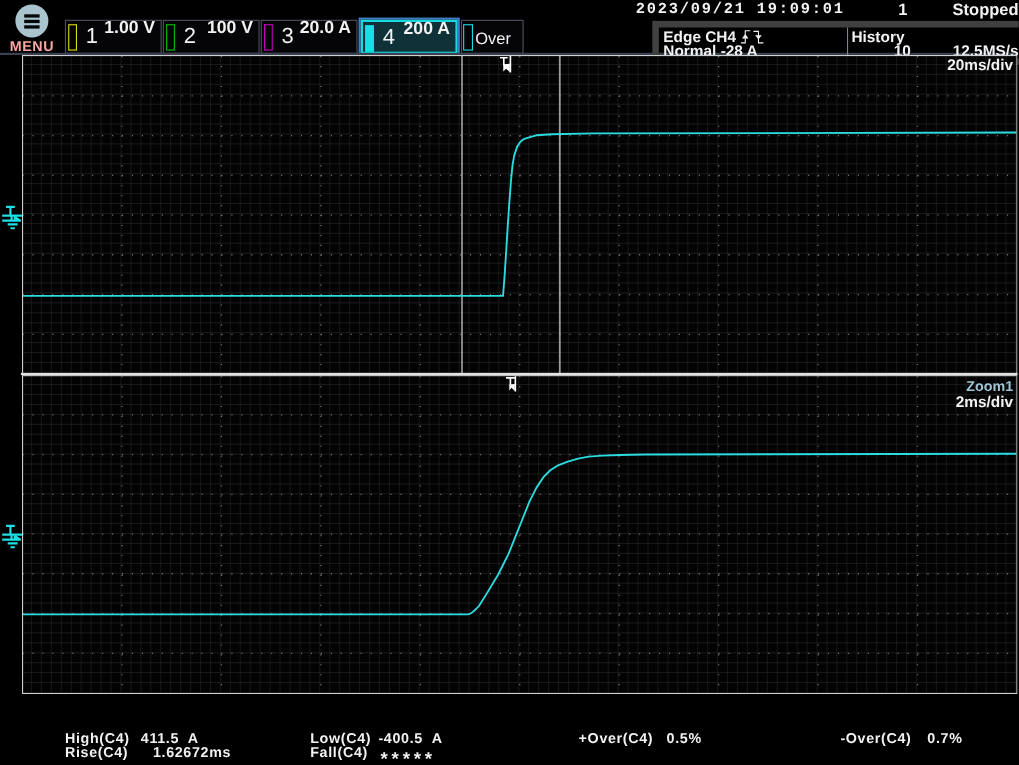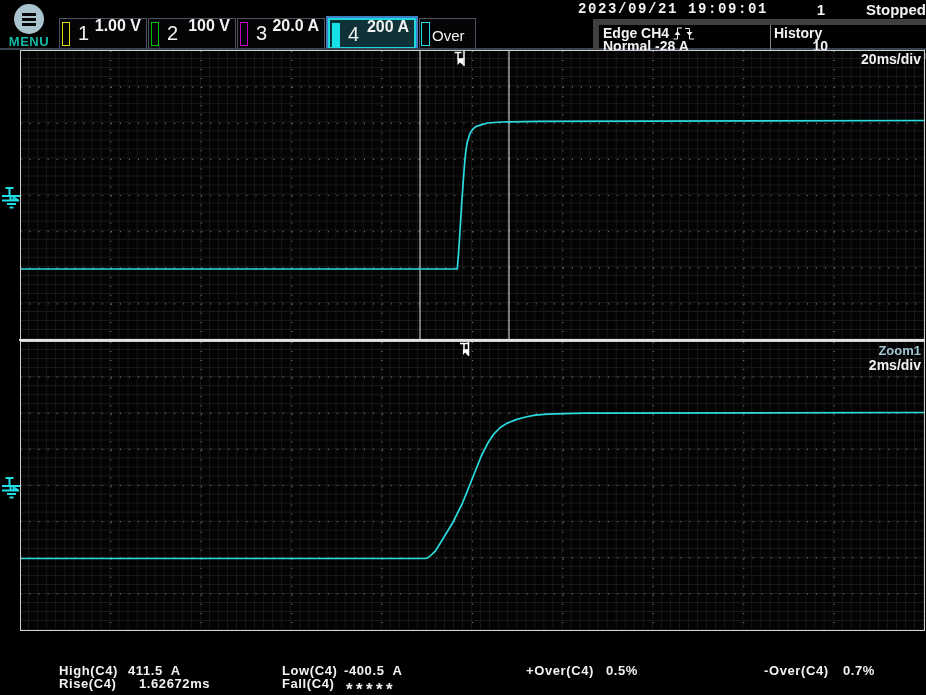--- a/index.html
+++ b/index.html
@@ -3,21 +3,21 @@
 <meta charset="utf-8">
 <style>
   html,body{margin:0;padding:0;background:#000;}
   body{width:926px;height:695px;position:relative;overflow:hidden;
        font-family:"Liberation Sans",sans-serif;color:#f2f2f2;}
   .abs{position:absolute;}
   .b{font-weight:bold;}
   
   #menucirc{left:14px;top:4px;width:30px;height:30px;border-radius:50%;background:#aac4cd;}
   #menucirc i{position:absolute;left:8px;width:14px;height:3px;background:#07070a;}
-  #menutxt{left:6px;top:34px;width:46px;text-align:center;font-size:13px;font-weight:bold;color:#14b8a6;letter-spacing:0.5px;}
+  #menutxt{left:6px;top:34px;width:46px;text-align:center;font-size:13px;font-weight:bold;color:#fca5a5;letter-spacing:0.5px;}
   .ch{top:18px;height:29px;border:1px solid #4e535e;background:#050507;}
   .sw{position:absolute;left:2px;top:3px;width:6px;height:22px;border:1px solid;}
   .chnum{position:absolute;left:18px;top:3px;font-size:20px;color:#f2f2f2;}
   .chval{position:absolute;right:5px;top:-2px;font-size:16px;font-weight:bold;color:#f2f2f2;}
   .imp{position:absolute;left:36px;top:12px;margin-top:24px;}
   #ch4{border:2px solid #3f7fc6;top:16px;height:31px;}
   #ch4 .inner{position:absolute;left:0;top:0;right:0;bottom:0;border:2px solid #1ad8de;background:#0e3237;}
   
   #dateline{left:578px;top:1px;width:200px;font-size:14px;font-weight:bold;font-family:"Liberation Mono",monospace;letter-spacing:1.6px;}
   #acqnum{left:790px;top:1px;width:35px;text-align:right;font-size:15px;font-weight:bold;}
@@ -126,20 +126,21 @@
           <path d="M0.5 12 H4.5 V1 H9"></path>
           <path d="M12 1.5 H16.5 V12 H21"></path>
         </g>
         <path d="M4.5 4 l-3 4 h6 z" fill="#f2f2f2"></path>
         <path d="M16.5 9 l-3 -4 h6 z" fill="#f2f2f2"></path>
       </svg></div>
     <div class="l2">Normal -28 A</div>
     <div id="histdiv"></div>
     <div class="abs b" style="left:175px;top:0;font-size:14px;">History</div>
     <div class="abs b" style="left:175px;top:13px;width:54px;text-align:right;font-size:14px;">10</div>
+    <div class="abs b" style="left:0px;top:13px;width:327px;text-align:right;font-size:14px;">12.5MS/s</div>
   </div>
 
   <svg class="plotsvg" id="gmain" width="905" height="291" viewBox="0 0 905 291">
     <defs>
       <pattern id="mesh" width="9.04" height="9.0313" patternUnits="userSpaceOnUse">
         <path d="M8.94 0V9.03M0 8.93H9.04" stroke="#212124" stroke-width="1" fill="none"></path>
       </pattern>
     </defs>
     <rect x="0" y="0" width="905" height="291" fill="#030304"></rect>
     <rect x="1" y="1" width="903" height="289" fill="url(#mesh)"></rect>

